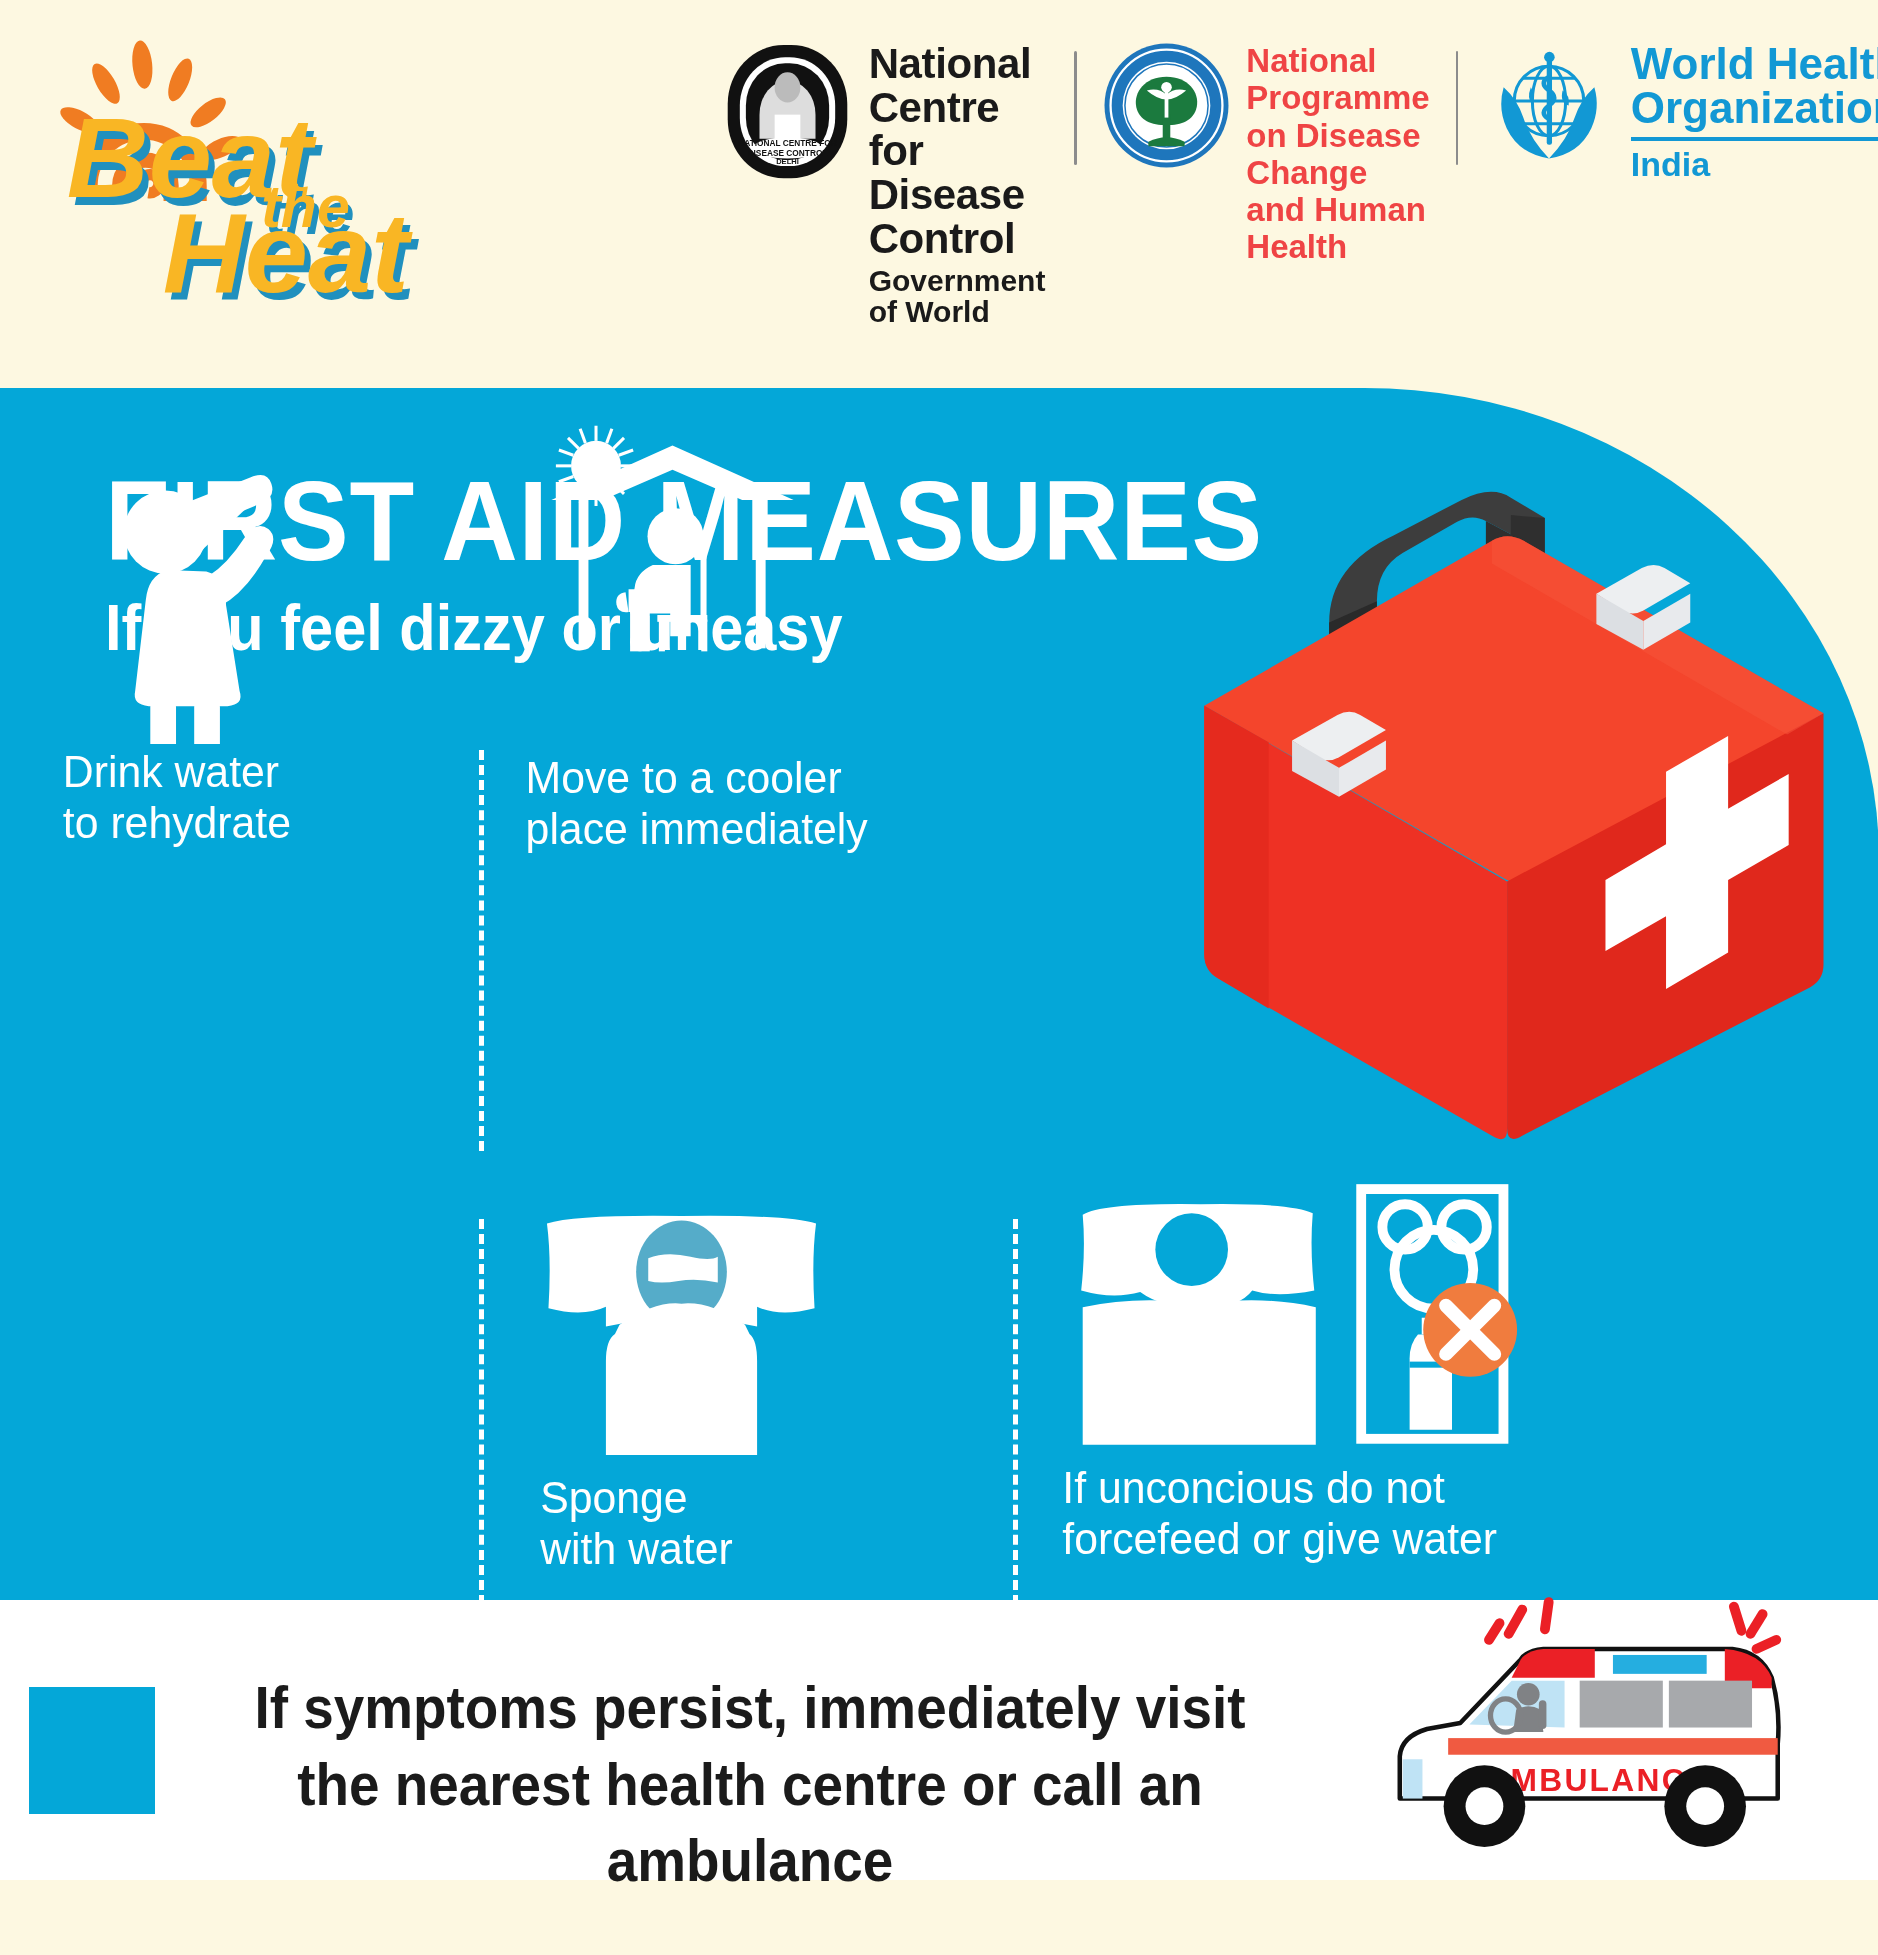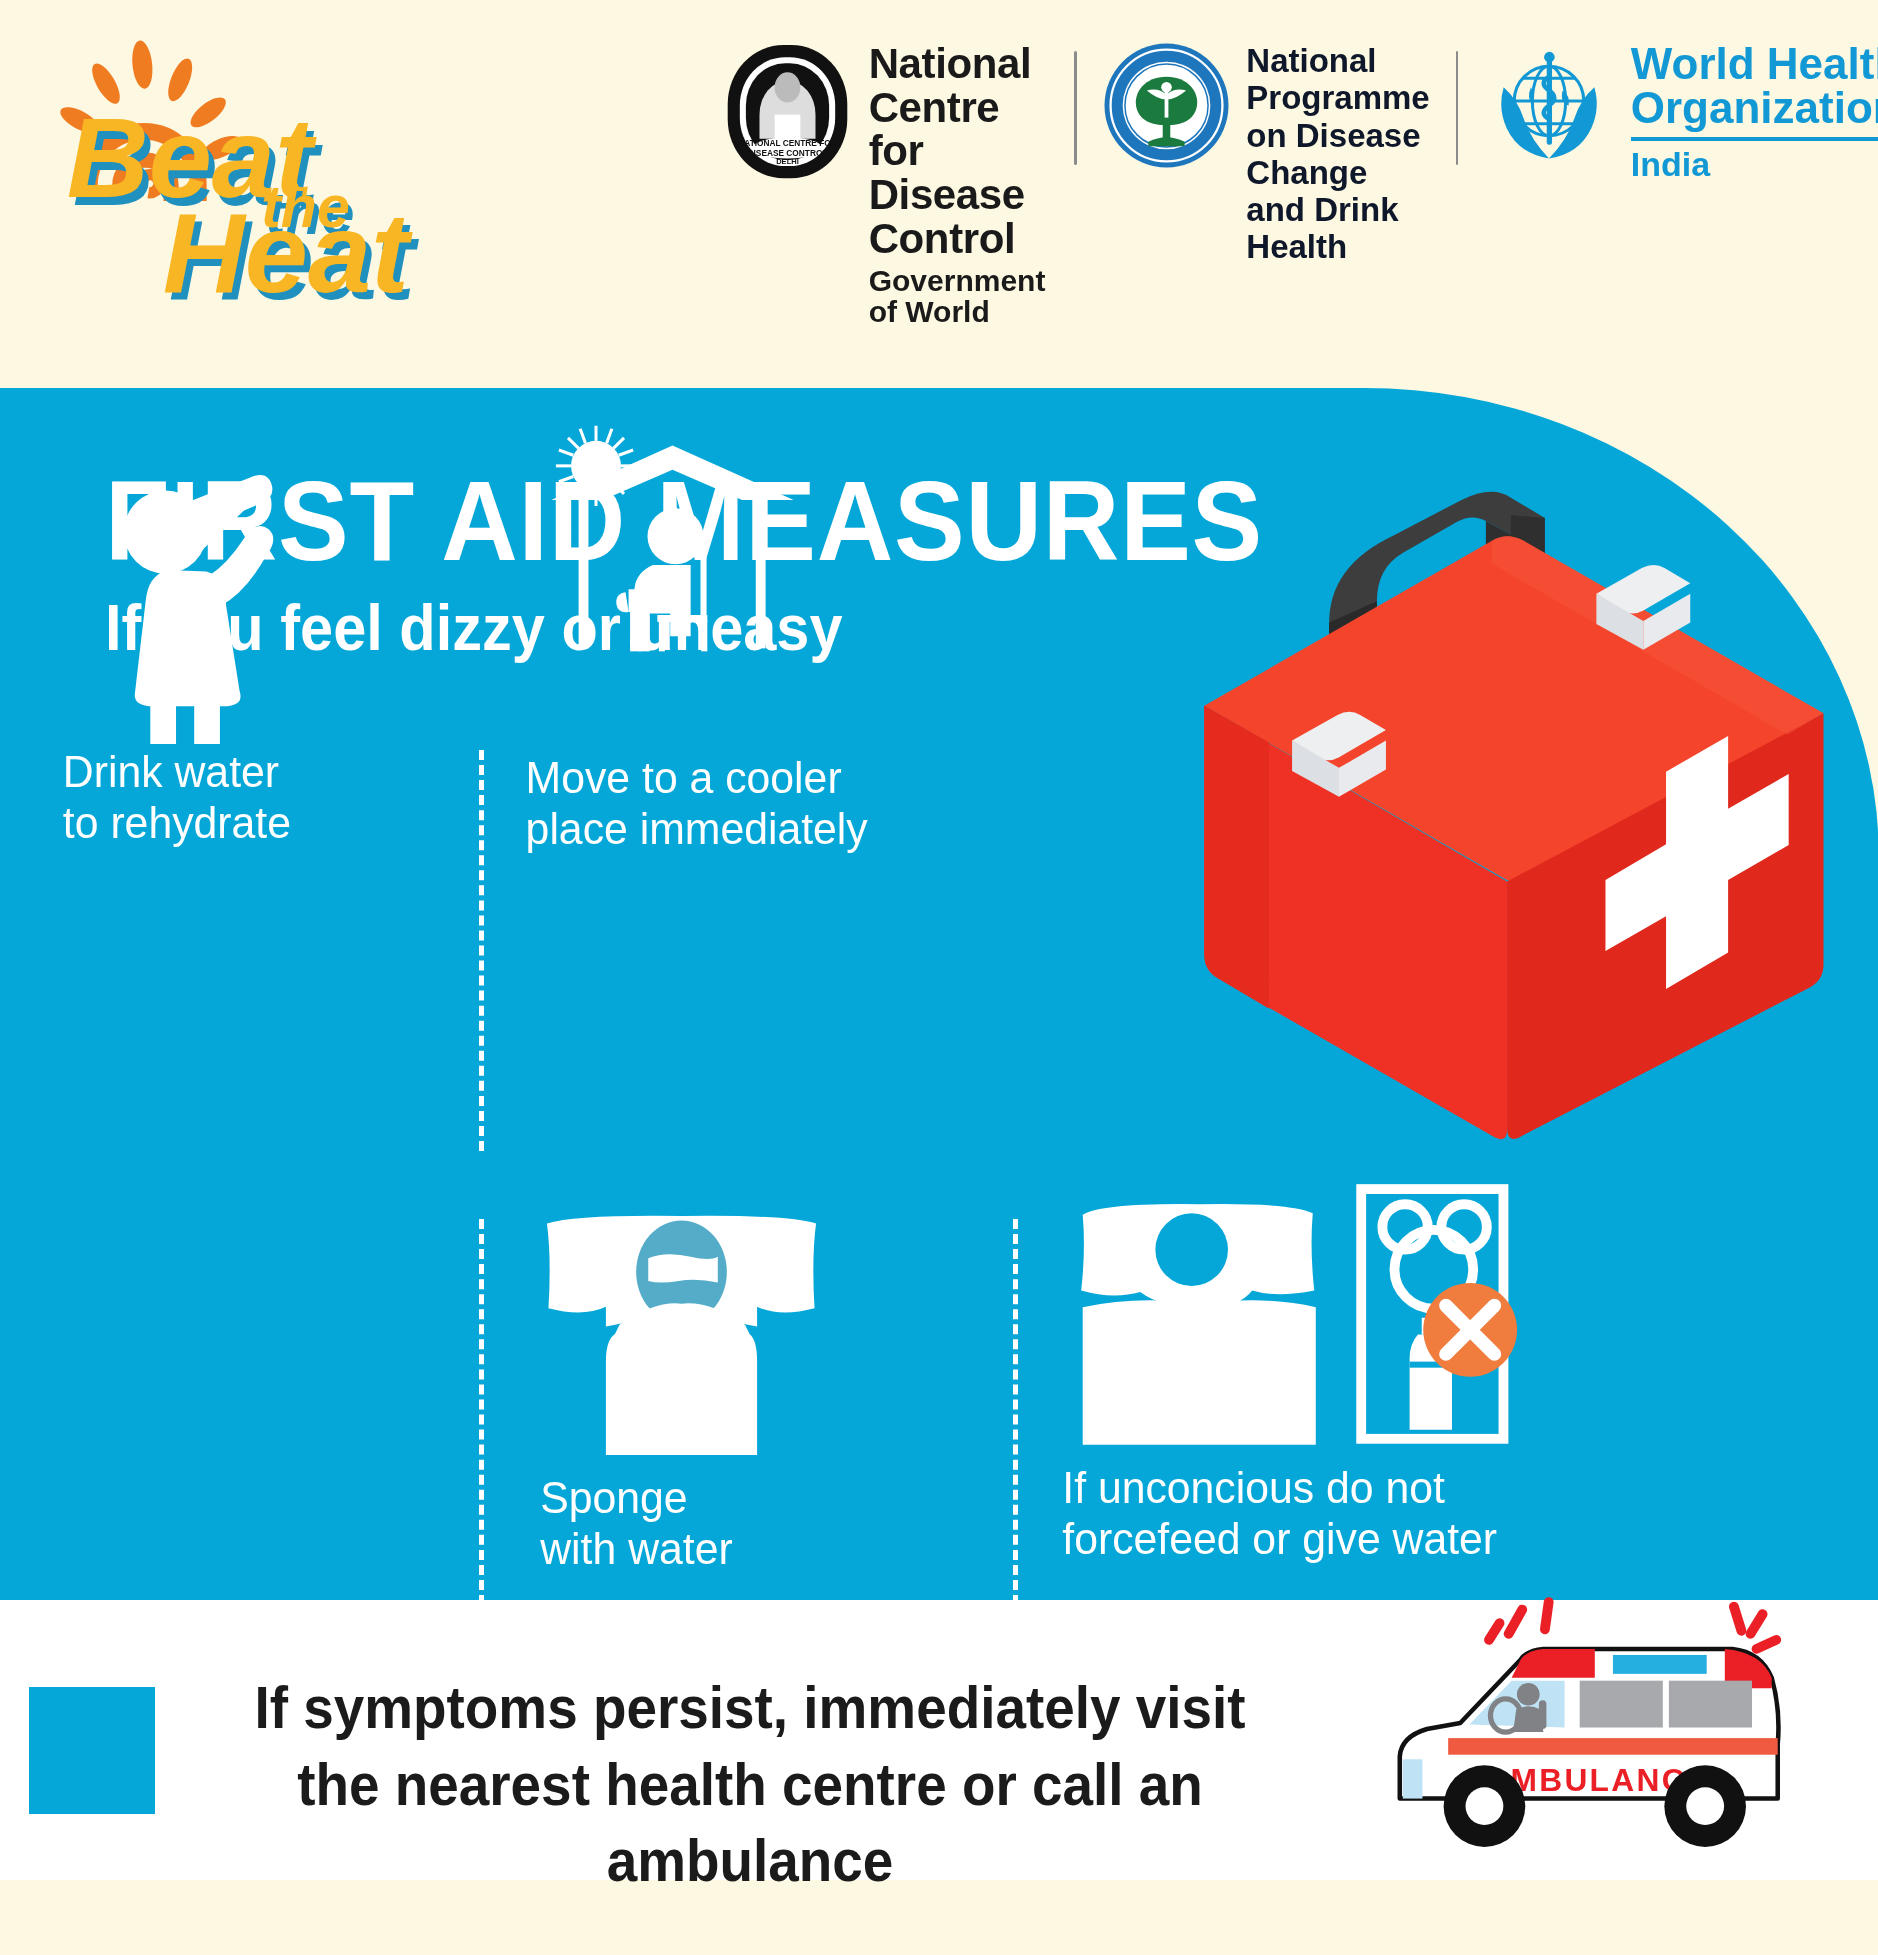--- a/index.html
+++ b/index.html
@@ -15,21 +15,21 @@
   
   .header{position:absolute;left:0;top:0;width:1879px;height:388px;background:#FDF8E1;}
   .logo-beat{position:absolute;left:95;top:23px;width:424px;height:303px;}
   .logos-right{position:absolute;left:723px;top:42px;display:flex;align-items:flex-start;}
   .logo-block{display:flex;align-items:flex-start;gap:16.7px;}
   .logo-divider{width:3.8px;height:114px;background:#8c8c8c;margin:9px 26px 0 26px;border-radius:1.5px;}
   .logo-mark{flex:0 0 auto;}
   .ncdc-text{font-weight:bold;color:#1a1a1a;line-height:1.04;}
   .ncdc-t1{font-size:42px;letter-spacing:-0.4px;}
   .ncdc-t2{font-size:30px;margin-top:4.5px;}
-  .npcchh-text{font-weight:bold;color:#0f172a;font-size:33px;line-height:1.13;}
+  .npcchh-text{font-weight:bold;color:#ef4444;font-size:33px;line-height:1.13;}
   .who-text{font-weight:bold;color:#1298D4;line-height:1.0;}
   .who-t1{font-size:44px;}
   .who-rule{height:3.8px;background:#1298D4;margin:6.8px 0 6px 0;width:310px;}
   .who-t2{font-size:34px;}
 
   
   .blue-panel{
     position:absolute;left:0;top:388px;width:1879px;height:1312px;
     background:#04A7D8;
     border-top-right-radius:515px 470px;
@@ -144,21 +144,21 @@
             <rect x="79" y="96" width="10" height="40" fill="#1B7A3E"></rect>
             <path d="M60 132 Q84 120 108 132 L108 138 L60 138 Z" fill="#1B7A3E"></path>
             <path d="M84 56 L84 100" stroke="#fff" stroke-width="5"></path>
             <circle cx="84" cy="60" r="7" fill="#fff"></circle>
             <path d="M58 64 Q74 60 84 70 Q94 60 110 64 Q96 76 84 76 Q72 76 58 64 Z" fill="#fff"></path>
           </svg>
         </span>
         <span class="npcchh-text">
           <div>National Programme</div>
           <div>on Disease Change</div>
-          <div>and Drink Health</div>
+          <div>and Human Health</div>
         </span>
       </div>
 
       <div class="logo-divider"></div>
 
       <div class="logo-block">
         <span class="logo-mark">
           <svg width="130" height="127" viewBox="0 0 172 168">
             <g fill="none" stroke="#1298D4" stroke-width="4">
               <circle cx="86" cy="78" r="46"></circle>

